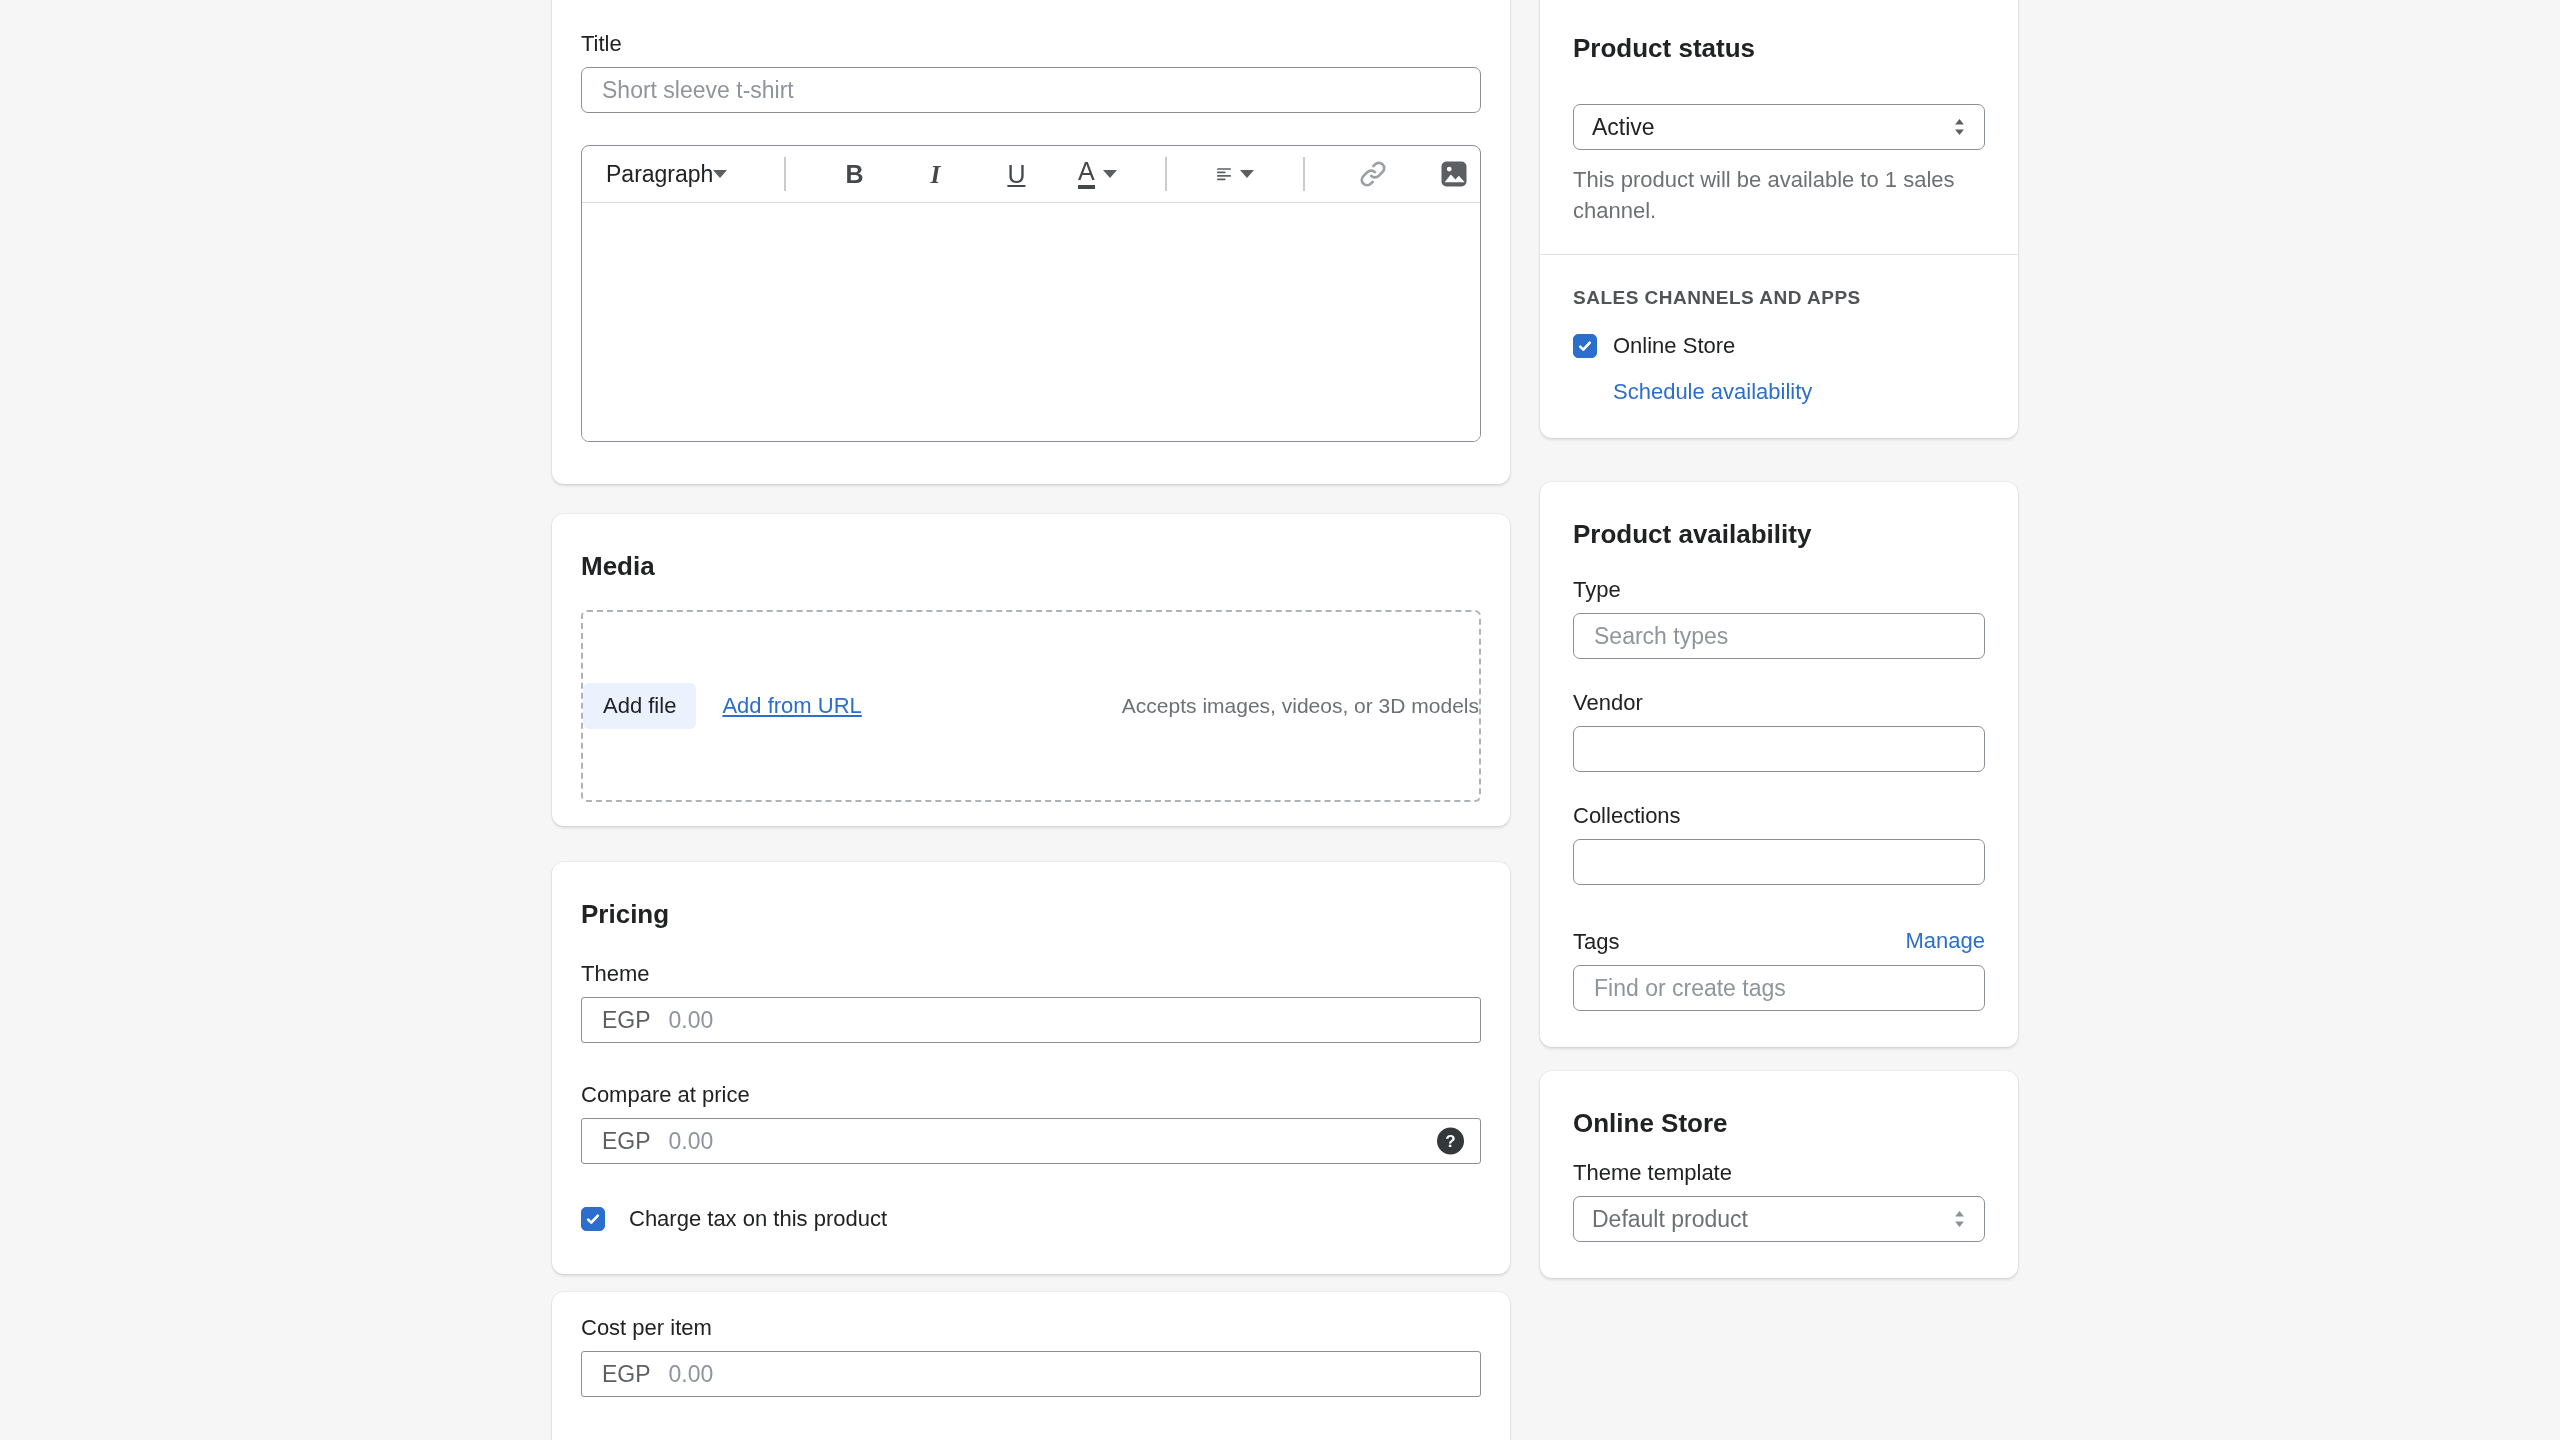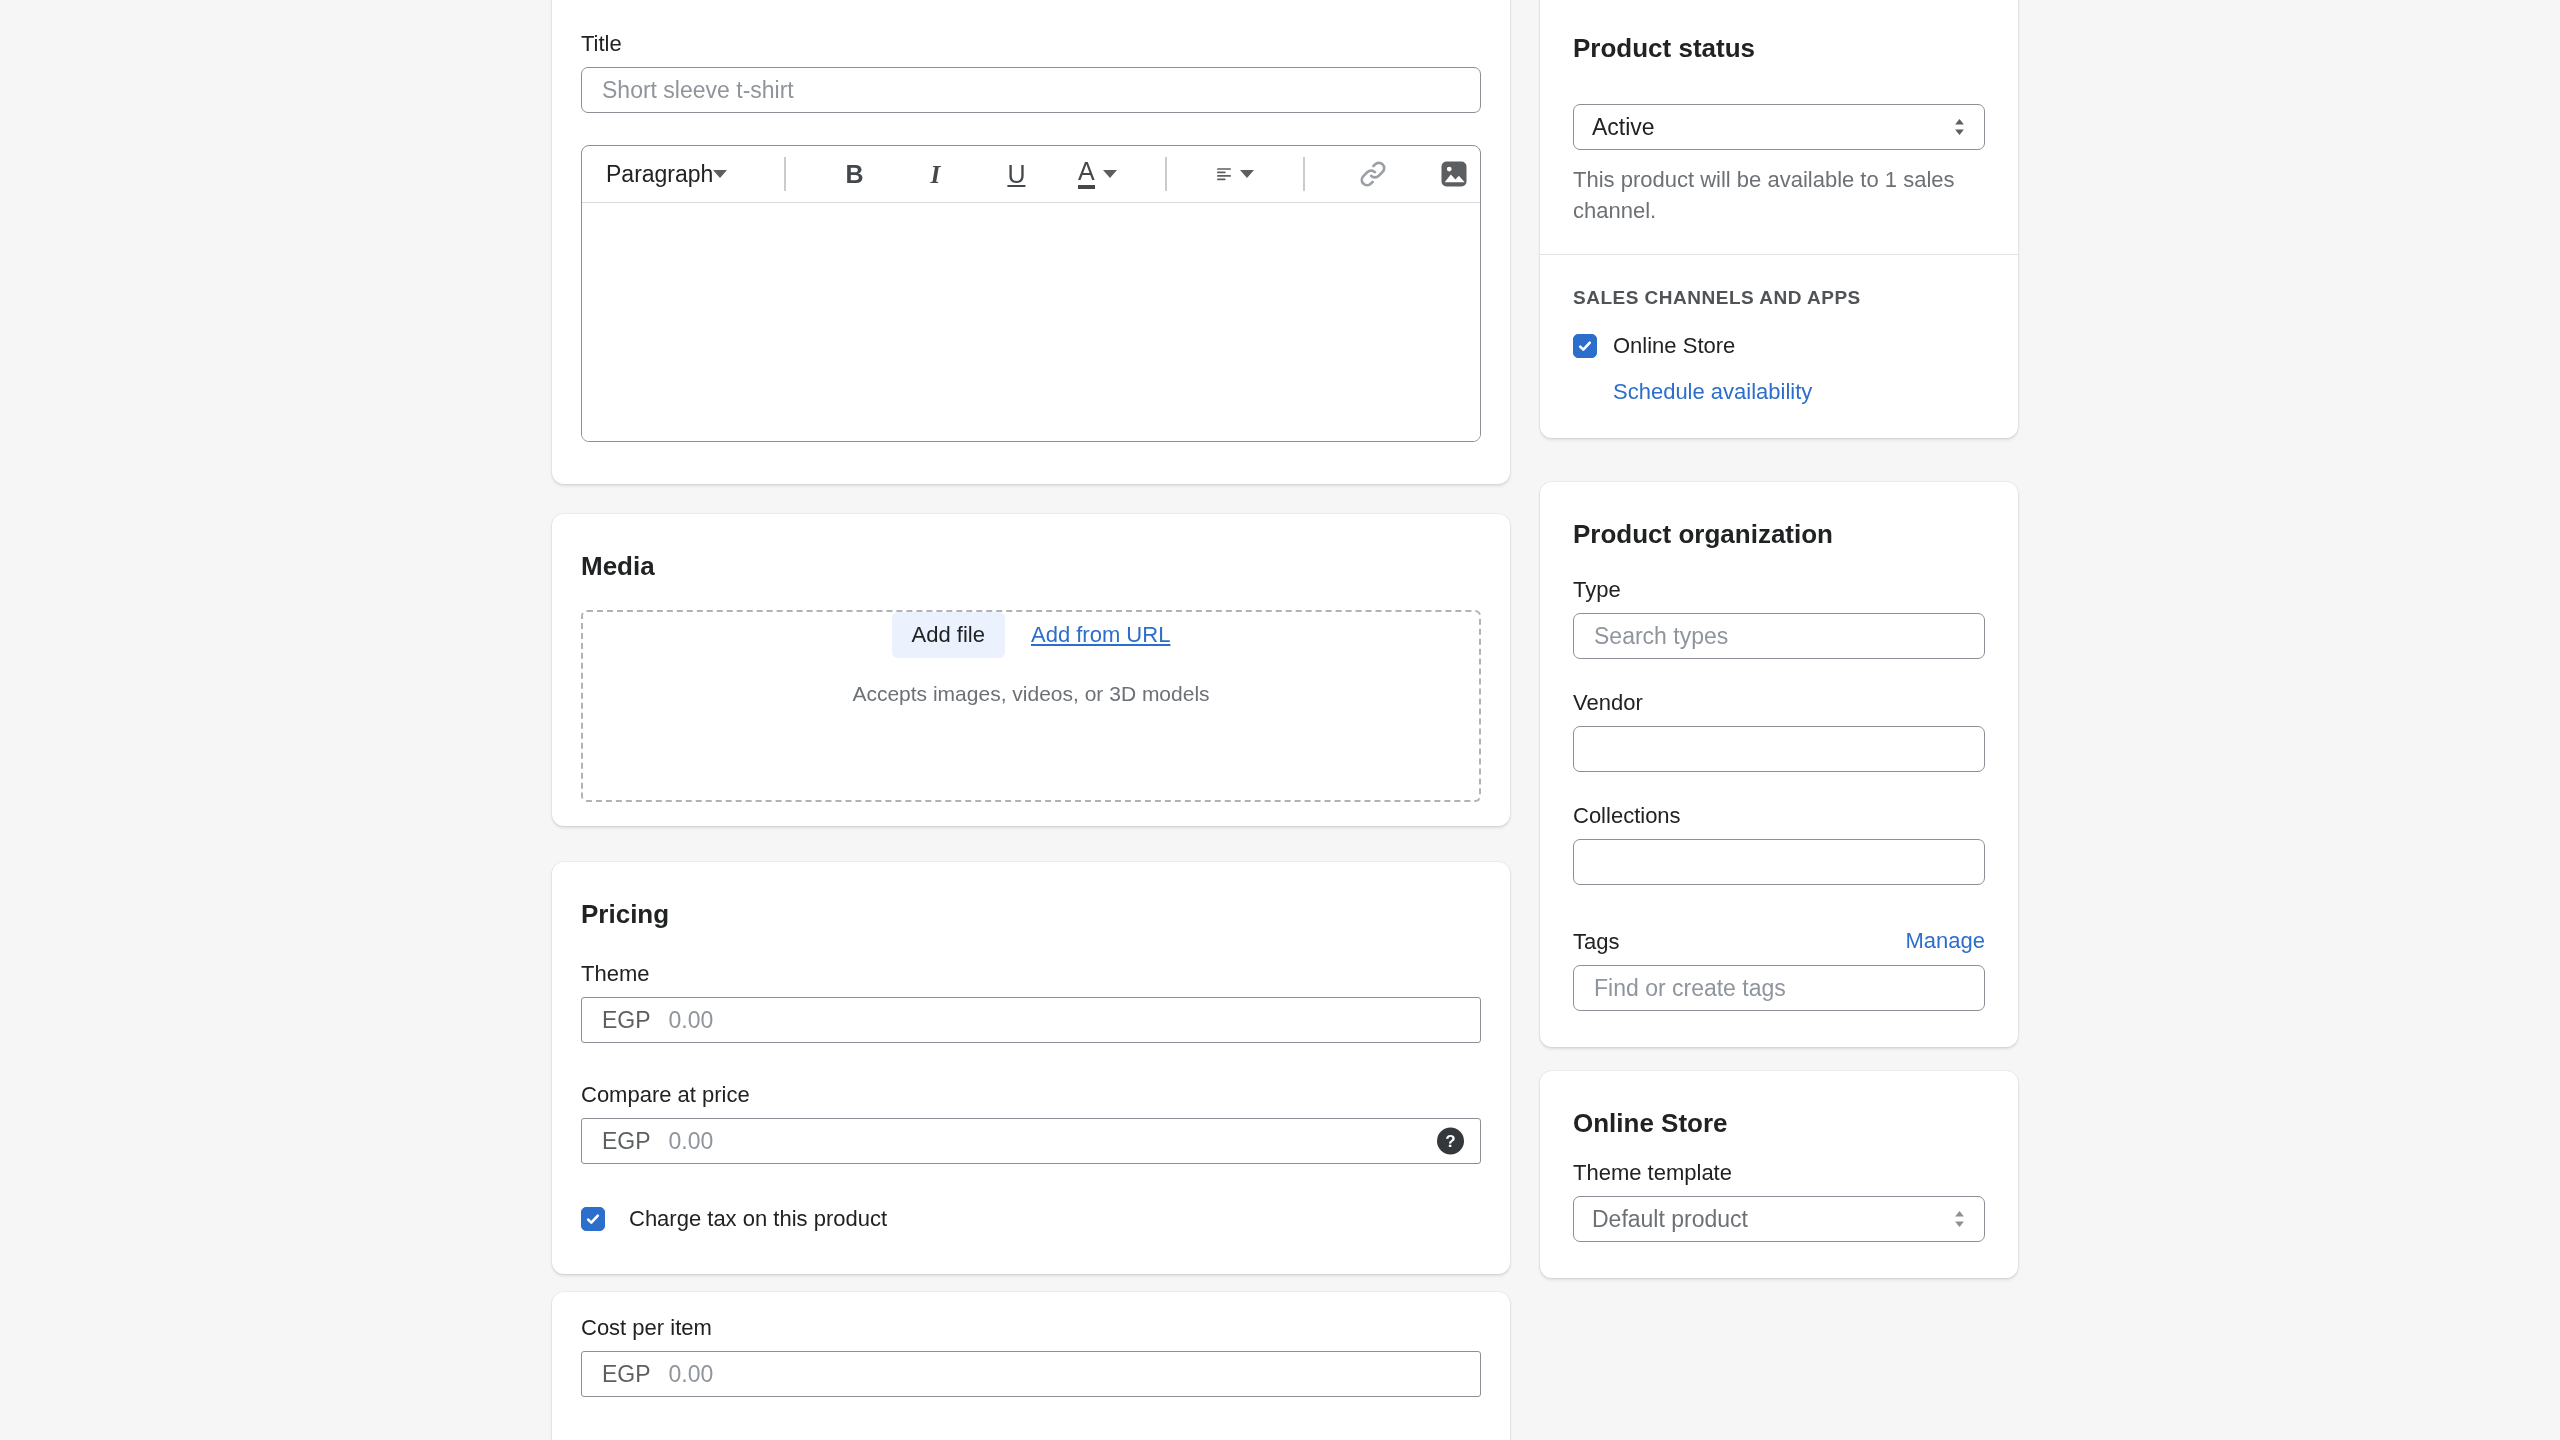--- a/index.html
+++ b/index.html
@@ -33,21 +33,21 @@
   .glyph-u{text-decoration:underline;font-weight:400;}
   .glyph-a{font-weight:400;border-bottom:4px solid #45484b;padding-bottom:1px;}
   .glyph-more{font-size:18px;letter-spacing:3px;font-weight:700;color:#45484b;}
   .code-btn{margin-left:auto;width:60px;height:48px;border:1.5px solid #9ba0a4;border-radius:8px;
     background:#fff;display:grid;place-items:center;cursor:pointer;}
   .glyph-code{font-size:22px;font-weight:700;color:#45484b;letter-spacing:-1px;}
   .editor-body{height:238px;background:#fff;}
   
   .card-media{margin-top:30px;padding:36px 29px 24px;}
   .dropzone{margin-top:28px;height:188px;border:2px dashed #aeb3b7;border-radius:6px;
-    display:flex;flex-direction:column;align-items:center;justify-content:flex-start;gap:24px;}
+    display:flex;flex-direction:row;align-items:center;justify-content:space-between;gap:24px;}
   .dz-row{display:flex;align-items:center;gap:26px;}
   .add-file-btn{background:#ebf2fd;border:none;border-radius:6px;padding:10px 20px;
     font-size:22px;color:#202223;font-family:inherit;cursor:pointer;}
   .add-url-link{font-size:22px;color:#2c6ecb;text-decoration:underline;cursor:pointer;}
   .dz-caption{font-size:21px;color:#6d7175;}
   
   .card-pricing{margin-top:36px;padding:36px 29px 42px;}
   .group-label{margin-top:30px;}
   .input-wrap{position:relative;display:flex;align-items:center;margin-top:10px;height:46px;
     border:1.5px solid #8a9095;border-radius:3px;background:#fff;padding:0 20px;gap:18px;box-sizing:border-box;}
@@ -256,21 +256,21 @@
               <path d="M3.2 8.6l3.1 3 6.5-7" stroke="#fff" stroke-width="2.6" fill="none" stroke-linecap="round" stroke-linejoin="round"></path>
             </svg>
           </span>
           <span class="checkbox-label">Online Store</span>
         </div>
         <a class="schedule-link">Schedule availability</a>
       </div>
     </section>
 
     <section class="card card-org">
-      <h2 class="card-heading" style="margin:0;">Product organization</h2>
+      <h2 class="card-heading" style="margin:0;">Product availability</h2>
 
       <div class="org-group">
         <label class="field-label">Type</label>
         <input class="text-input" type="text" placeholder="Search types" style="">
       </div>
 
       <div class="org-group g2">
         <label class="field-label">Vendor</label>
         <input class="text-input" type="text" style="">
       </div>

